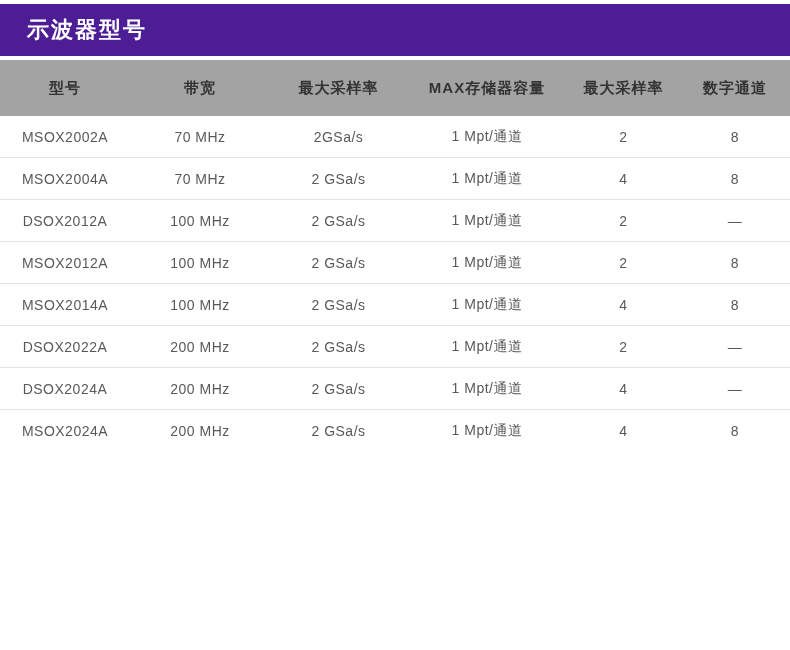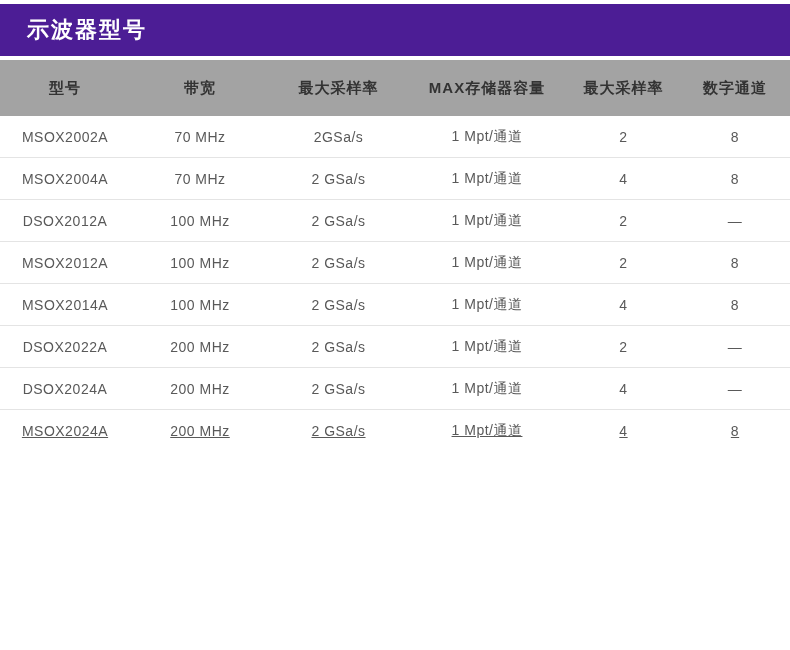--- a/index.html
+++ b/index.html
@@ -66,21 +66,20 @@
     font-size: 14px;
     letter-spacing: 0.5px;
     text-align: center;
     vertical-align: middle;
     border-bottom: 1px solid #e4e4e4;
     padding: 0;
     background: #ffffff;
   }
   tbody tr:last-child td {
     border-bottom: none;
-    text-decoration: underline;
   }
 </style>
 </head>
 <body>
 
 <div class="banner">
   <span class="title">示波器型号</span>
 </div>
 
 <div class="table-wrap">

